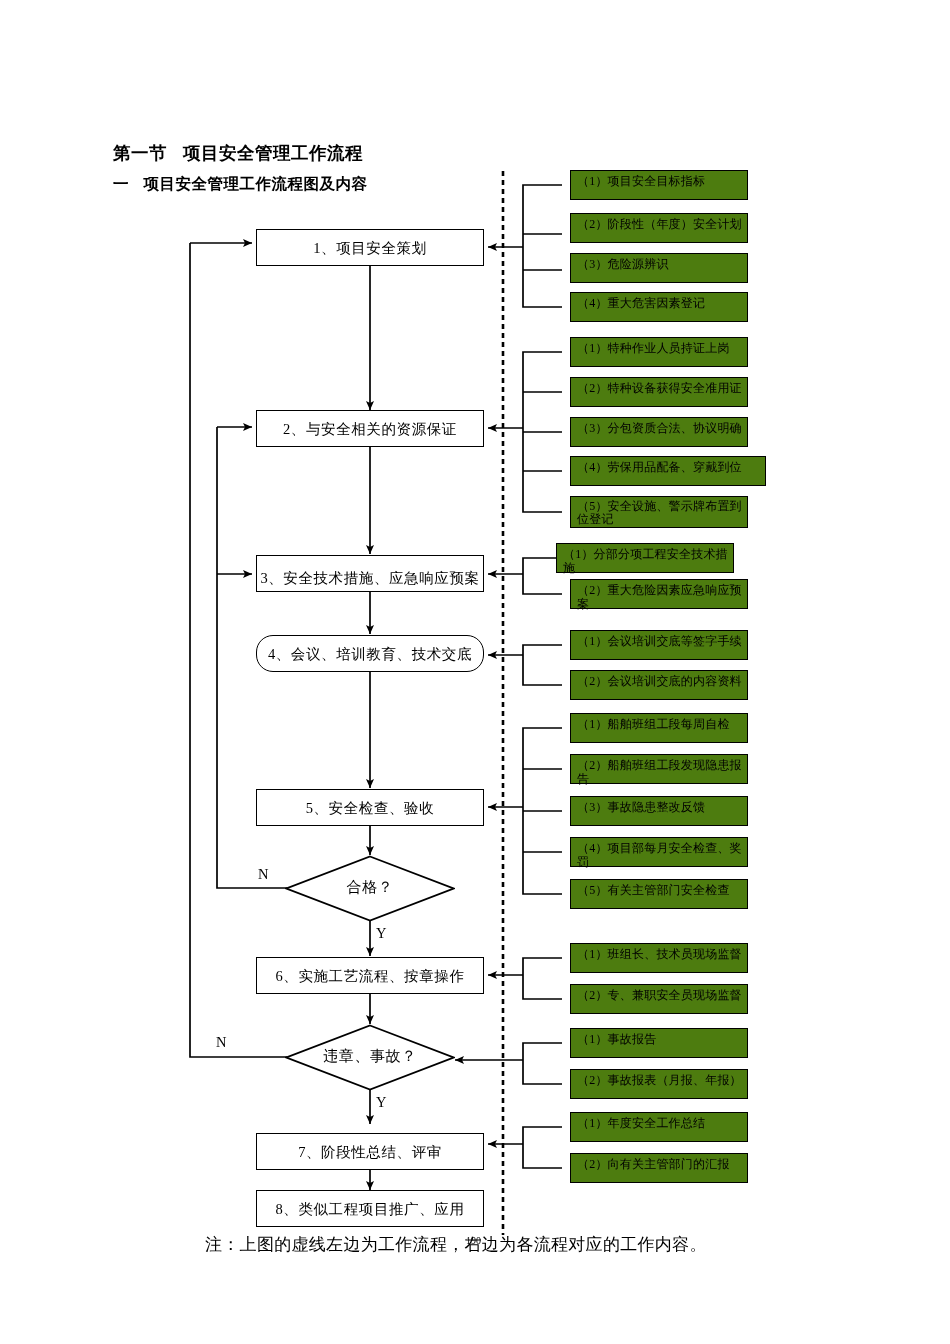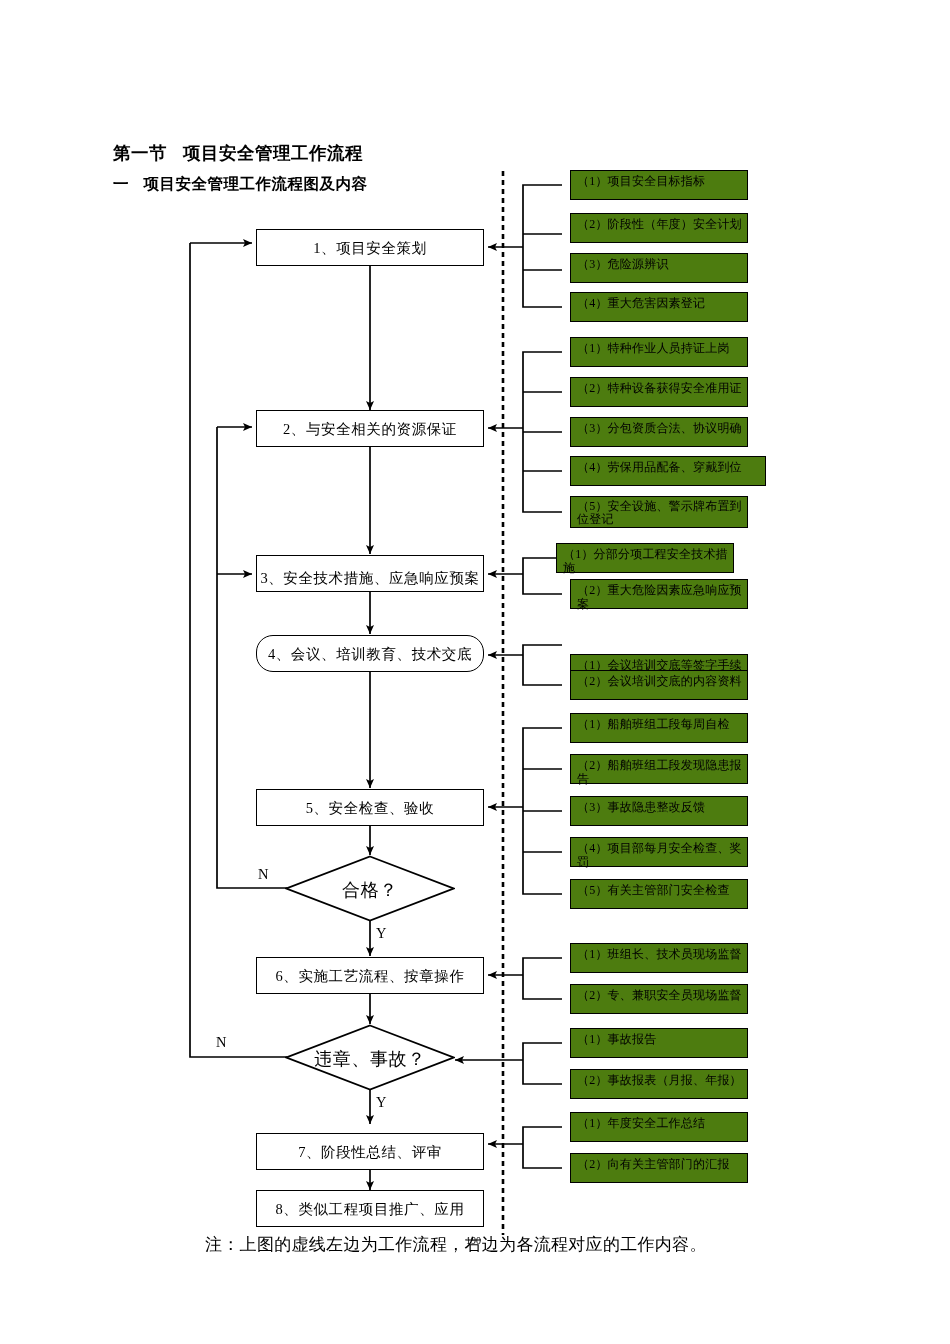--- a/index.html
+++ b/index.html
@@ -106,21 +106,21 @@
 
   
   .diamond-wrap {
     position: absolute;
   }
   .diamond-wrap svg { display: block; }
   .diamond-label {
     position: absolute;
     width: 100%;
     text-align: center;
-    font-size: 18px;
+    font-size: 15px;
     letter-spacing: 0.6px;
     pointer-events: none;
   }
 
   
   .branch-label {
     position: absolute;
     font-size: 14.5px;
     font-family: "Liberation Serif", "DejaVu Serif", serif;
   }
@@ -259,21 +259,21 @@
 
 <div class="detail-box" style="left:562px;top:337px;width:178px;height:30px;">（1）特种作业人员持证上岗</div>
 <div class="detail-box" style="left:562px;top:377px;width:178px;height:30px;">（2）特种设备获得安全准用证</div>
 <div class="detail-box" style="left:562px;top:417px;width:178px;height:30px;">（3）分包资质合法、协议明确</div>
 <div class="detail-box" style="left:562px;top:456px;width:196px;height:30px;">（4）劳保用品配备、穿戴到位</div>
 <div class="detail-box" style="left:562px;top:496px;width:178px;height:32px;line-height:1.12;">（5）安全设施、警示牌布置到位登记</div>
 
 <div class="detail-box" style="left:548px;top:543px;width:178px;height:30px;">（1）分部分项工程安全技术措施</div>
 <div class="detail-box" style="left:562px;top:579px;width:178px;height:30px;">（2）重大危险因素应急响应预案</div>
 
-<div class="detail-box" style="left:562px;top:654px;width:178px;height:30px;">（1）会议培训交底等签字手续</div>
+<div class="detail-box" style="left:562px;top:630px;width:178px;height:30px;">（1）会议培训交底等签字手续</div>
 <div class="detail-box" style="left:562px;top:670px;width:178px;height:30px;">（2）会议培训交底的内容资料</div>
 
 <div class="detail-box" style="left:562px;top:713px;width:178px;height:30px;">（1）船舶班组工段每周自检</div>
 <div class="detail-box" style="left:562px;top:754px;width:178px;height:30px;">（2）船舶班组工段发现隐患报告</div>
 <div class="detail-box" style="left:562px;top:796px;width:178px;height:30px;">（3）事故隐患整改反馈</div>
 <div class="detail-box" style="left:562px;top:837px;width:178px;height:30px;">（4）项目部每月安全检查、奖罚</div>
 <div class="detail-box" style="left:562px;top:879px;width:178px;height:30px;">（5）有关主管部门安全检查</div>
 
 <div class="detail-box" style="left:562px;top:943px;width:178px;height:30px;">（1）班组长、技术员现场监督</div>
 <div class="detail-box" style="left:562px;top:984px;width:178px;height:30px;">（2）专、兼职安全员现场监督</div>

